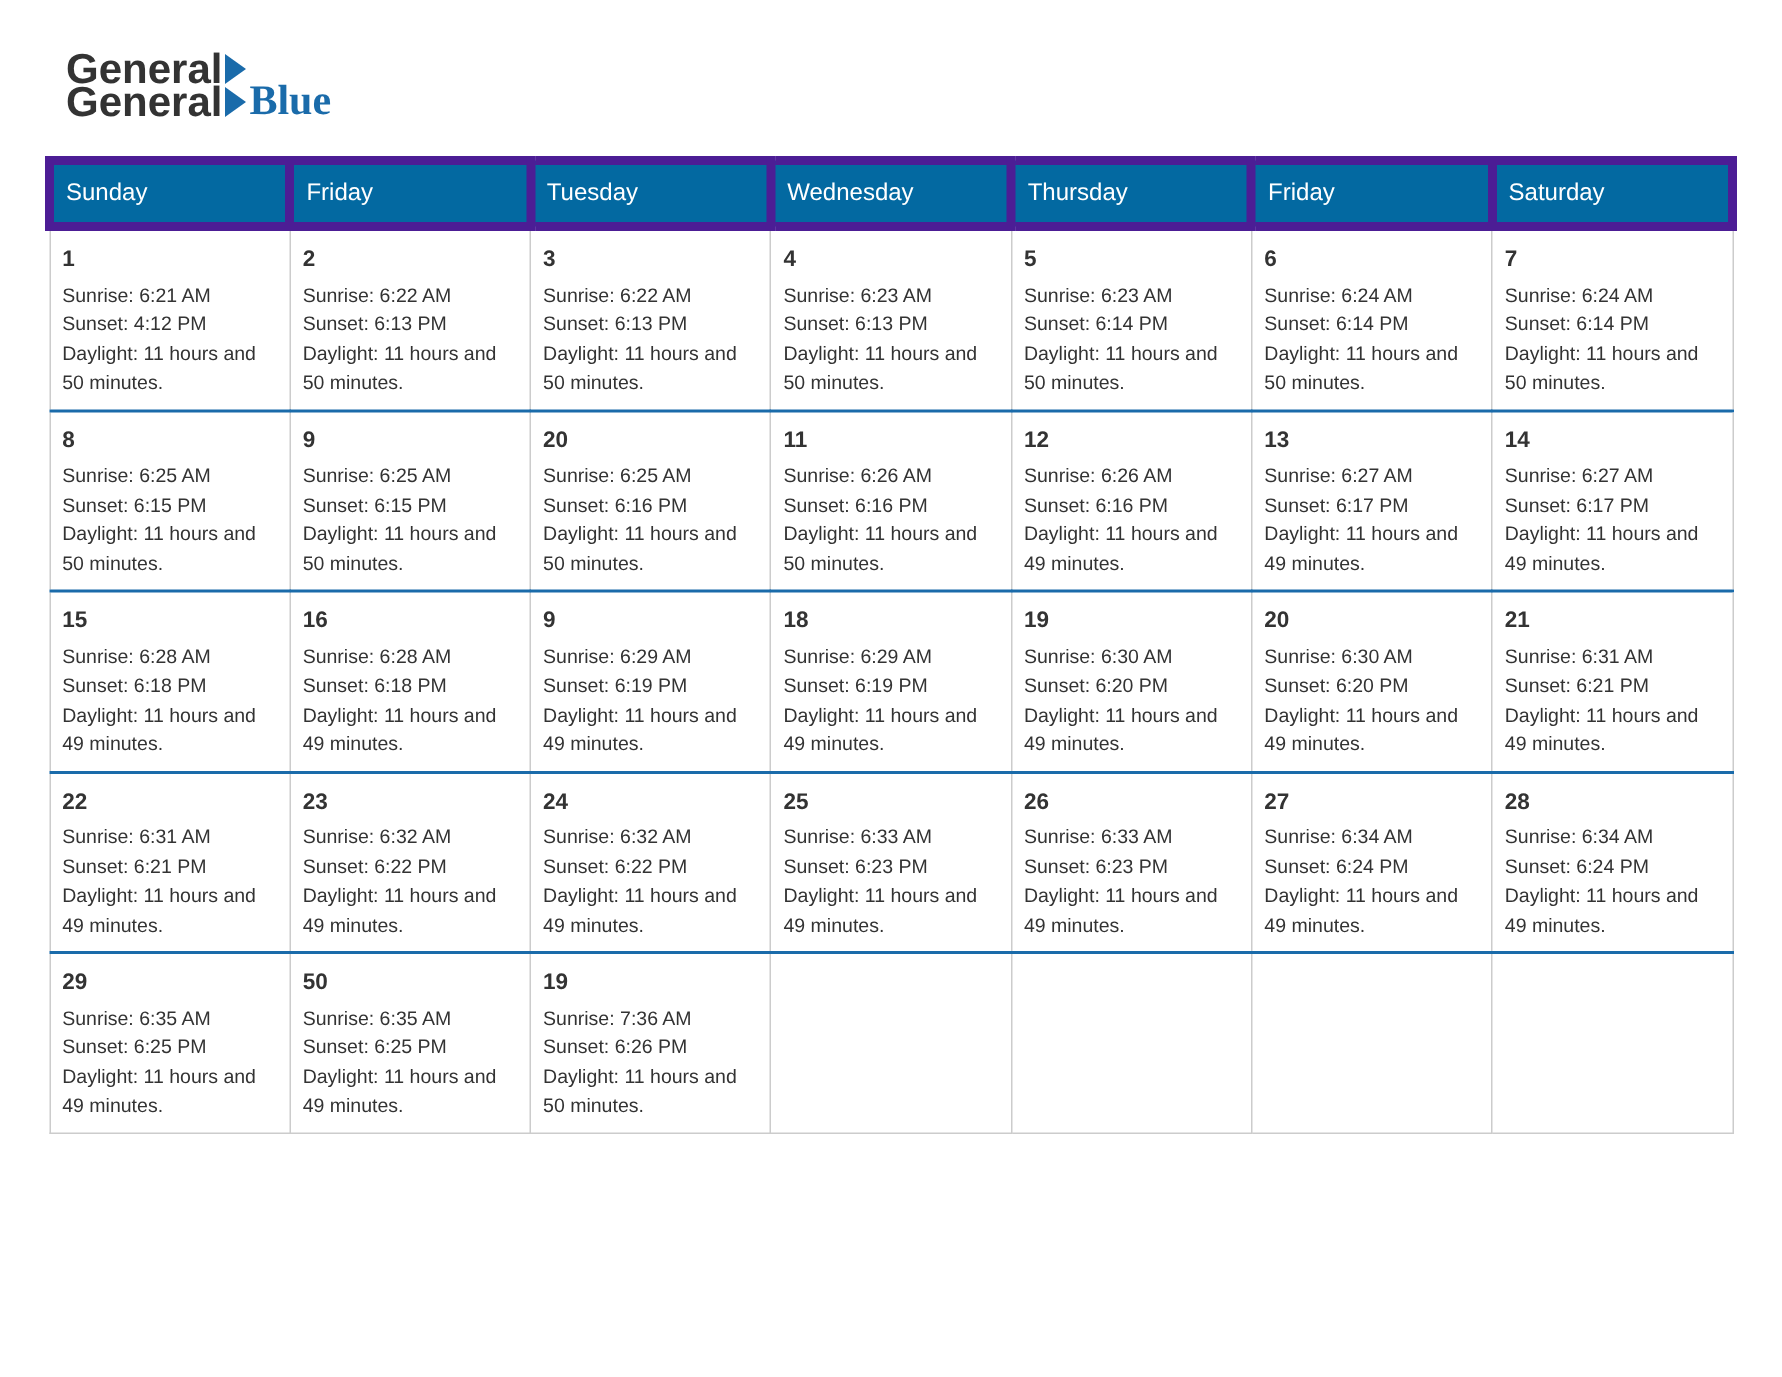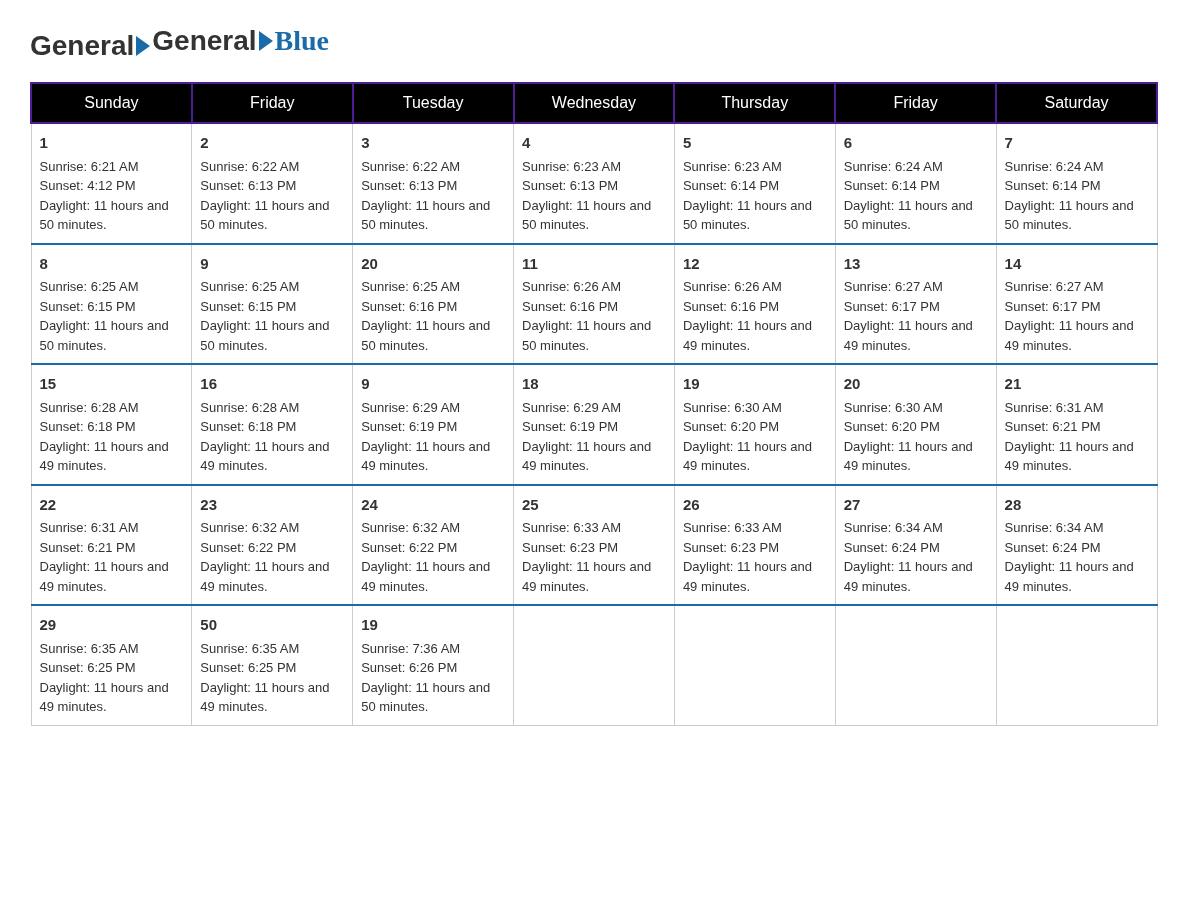--- a/index.html
+++ b/index.html
@@ -11,21 +11,22 @@
       min-height: 918px;
     }
     .header {
       display: flex;
       justify-content: space-between;
       align-items: flex-start;
       margin-bottom: 20px;
     }
     .logo {
       display: flex;
-      flex-direction: row;
+      flex-direction: column;
+      margin-left: 14px;
     }
     .logo-text {
       display: flex;
       align-items: center;
       font-size: 28px;
       font-weight: bold;
       color: #333;
     }
     .logo-general {
       color: #333;
@@ -57,27 +58,27 @@
       font-size: 22px;
       color: #555;
       margin-top: 4px;
     }
     table {
       width: 100%;
       border-collapse: collapse;
       table-layout: fixed;
     }
     thead tr th {
-      background-color: #000000;
+      background-color: #0369a1;
       color: white;
       padding: 10px 8px;
       font-size: 16px;
       font-weight: normal;
-      text-align: center;
-      border: 2px solid #4c1d95;
+      text-align: left;
+      border: 6px solid #4c1d95;
     }
     tbody tr td {
       vertical-align: top;
       padding: 8px;
       border: 1px solid #cccccc;
       font-size: 13px;
       color: #333;
       line-height: 1.5;
       height: 115px;
     }

